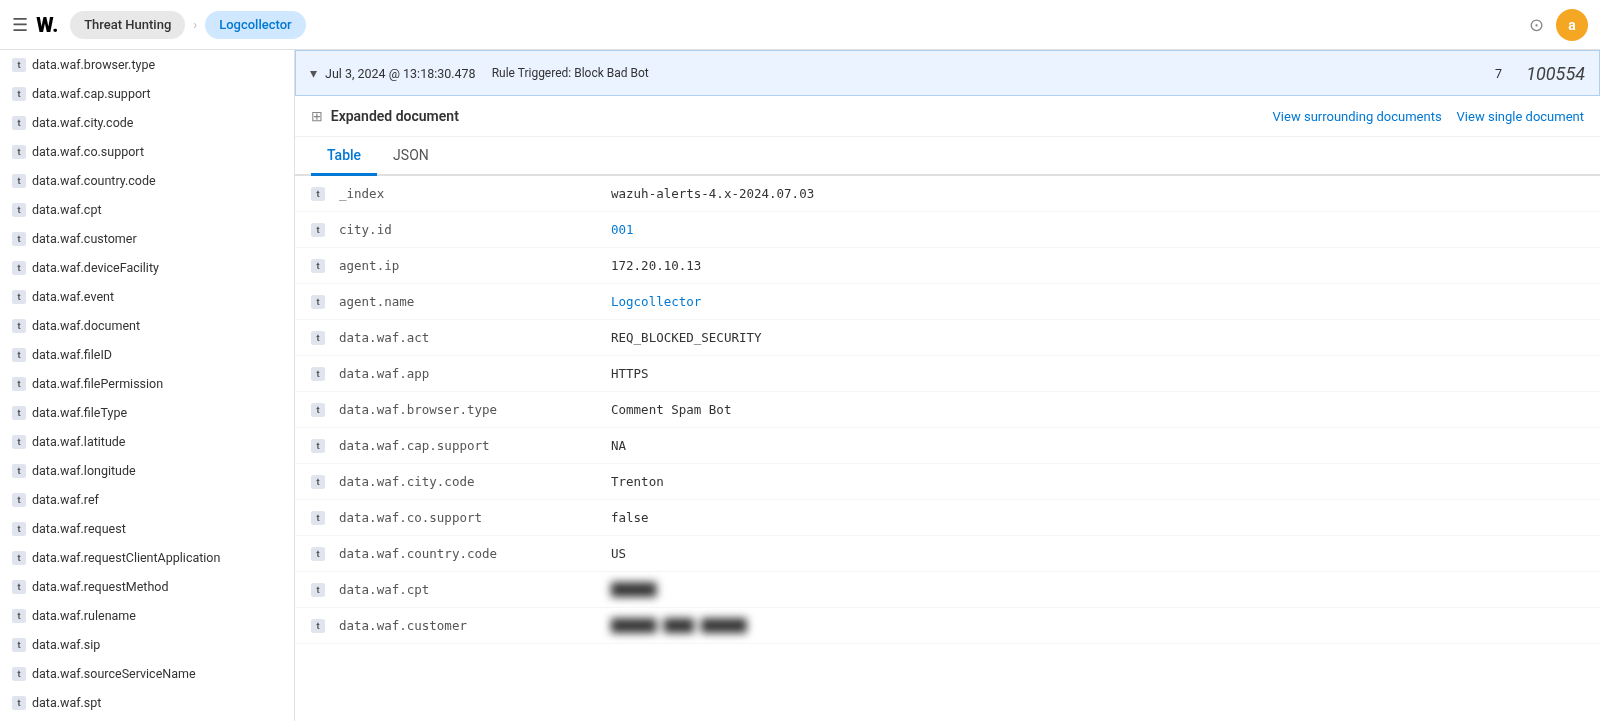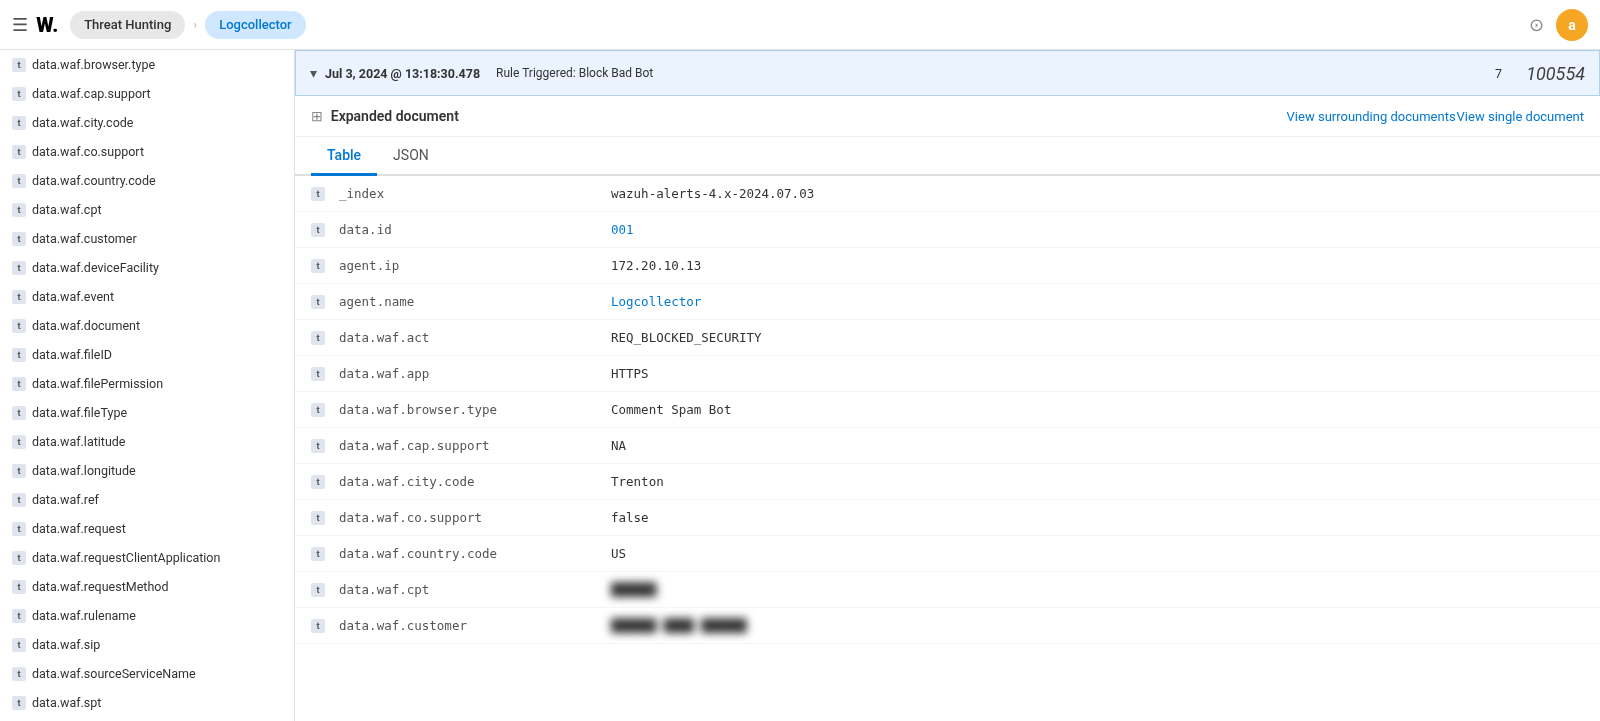--- a/index.html
+++ b/index.html
@@ -23,30 +23,30 @@
     .sidebar { width: 295px; flex-shrink: 0; overflow-y: auto; border-right: 1px solid #e0e0e0; background: #fff; }
     .sidebar-item { display: flex; align-items: center; gap: 6px; padding: 7px 12px; font-size: 12.5px; color: #333; cursor: pointer; }
     .field-type-badge { width: 14px; height: 14px; border-radius: 2px; background: #e0e4ee; display: flex; align-items: center; justify-content: center; font-size: 9px; font-weight: 700; color: #555; flex-shrink: 0; }
 
     
     .content { flex: 1; overflow-y: auto; background: #fff; }
 
     
     .expanded-row-header { display: flex; align-items: center; background: #eaf3ff; border: 1px solid #b0d0f0; padding: 0 14px; height: 46px; margin: 0; }
     .expand-arrow { color: #555; margin-right: 8px; font-size: 14px; cursor: pointer; }
-    .row-timestamp { font-size: 12.5px; color: #333; font-weight: 700; margin-right: 16px; }
+    .row-timestamp { font-size: 12.5px; color: #333; font-weight: 400; margin-right: 16px; }
     .row-message { font-size: 12px; color: #333; flex: 1; }
     .row-num { font-size: 12.5px; color: #333; margin-right: 24px; }
     .row-id { font-size: 18px; color: #404040; cursor: pointer; font-style: italic; }
 
     
     .doc-header { display: flex; align-items: center; padding: 12px 16px; border-bottom: 1px solid #f0f0f0; }
     .doc-icon { color: #888; margin-right: 8px; font-size: 14px; }
     .doc-title { font-size: 14px; font-weight: 600; color: #333; flex: 1; }
-    .doc-actions { display: flex; gap: 1px; justify-content: center; }
+    .doc-actions { display: flex; gap: 15px; justify-content: center; }
     .doc-action-link { font-size: 13px; color: #0078d4; cursor: pointer; text-decoration: none; }
 
     
     .tabs { display: flex; border-bottom: 2px solid #e0e0e0; padding: 0 16px; }
     .tab { padding: 10px 16px; font-size: 14px; cursor: pointer; color: #555; border-bottom: 3px solid transparent; margin-bottom: -2px; text-align: center; }
     .tab.active { color: #0078d4; border-bottom-color: #0078d4; font-weight: 500; }
 
     
     .doc-table { width: 100%; }
     .doc-row { display: flex; align-items: center; padding: 10px 16px; border-bottom: 1px solid #f5f5f5; }
@@ -202,21 +202,21 @@
     <div class="doc-cell-type">
       <div class="field-type-badge">t</div>
     </div>
     <div class="doc-cell-key">_index</div>
     <div class="doc-cell-value">wazuh-alerts-4.x-2024.07.03</div>
   </div>
         <div class="doc-row">
     <div class="doc-cell-type">
       <div class="field-type-badge">t</div>
     </div>
-    <div class="doc-cell-key">data.id</div>
+    <div class="doc-cell-key">city.id</div>
     <div class="doc-cell-value link">001</div>
   </div>
         <div class="doc-row">
     <div class="doc-cell-type">
       <div class="field-type-badge">t</div>
     </div>
     <div class="doc-cell-key">agent.ip</div>
     <div class="doc-cell-value">172.20.10.13</div>
   </div>
         <div class="doc-row">

